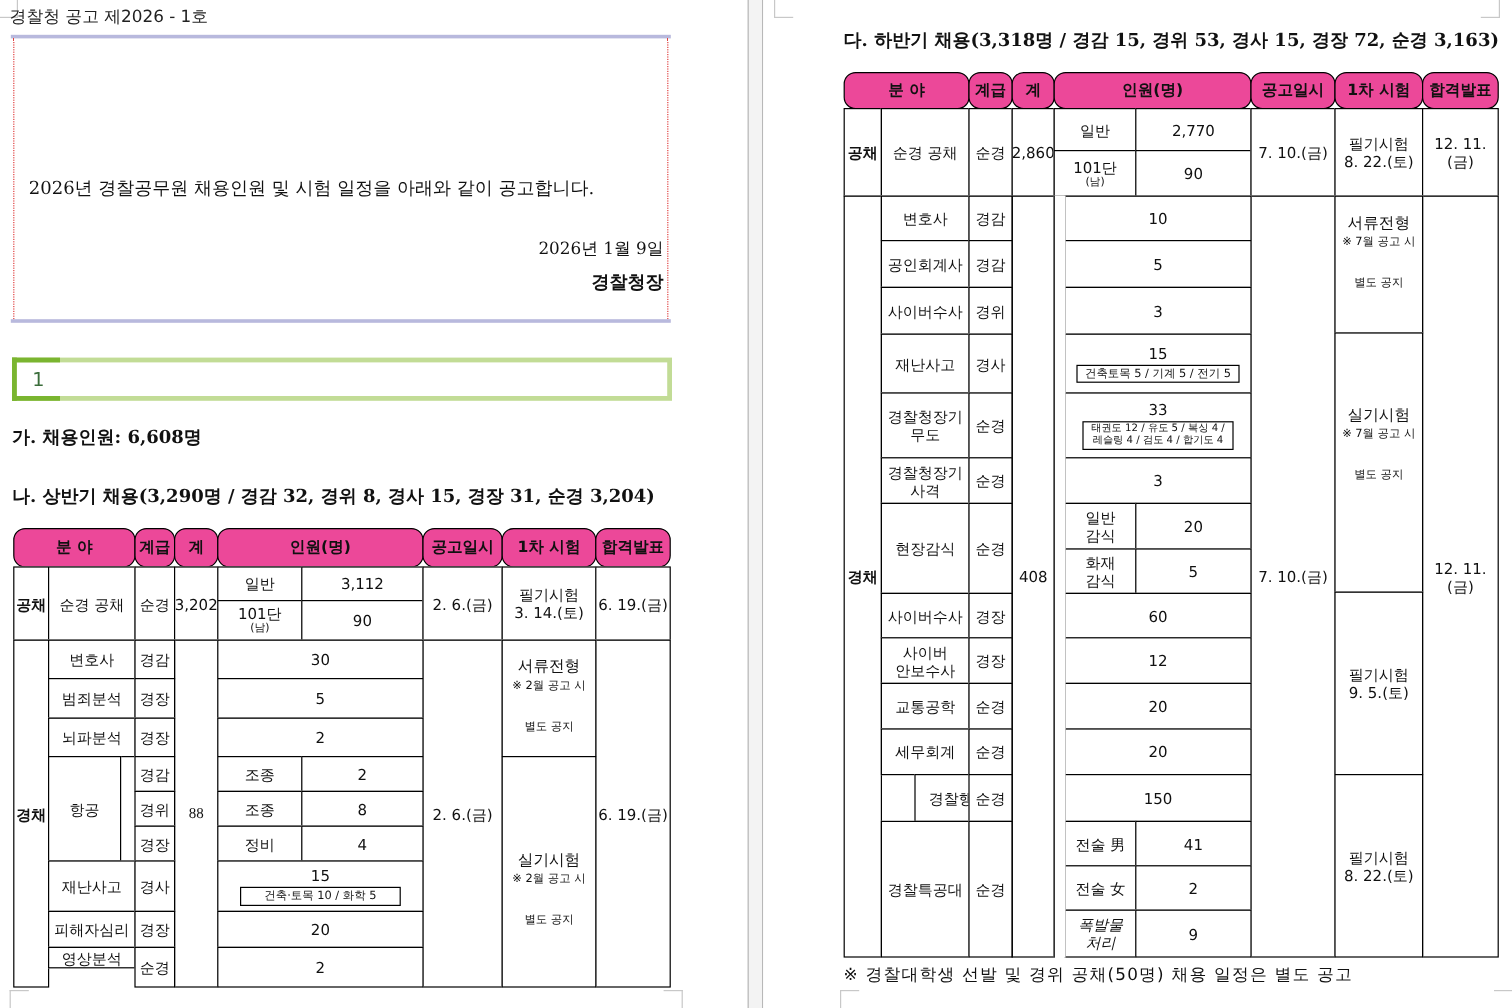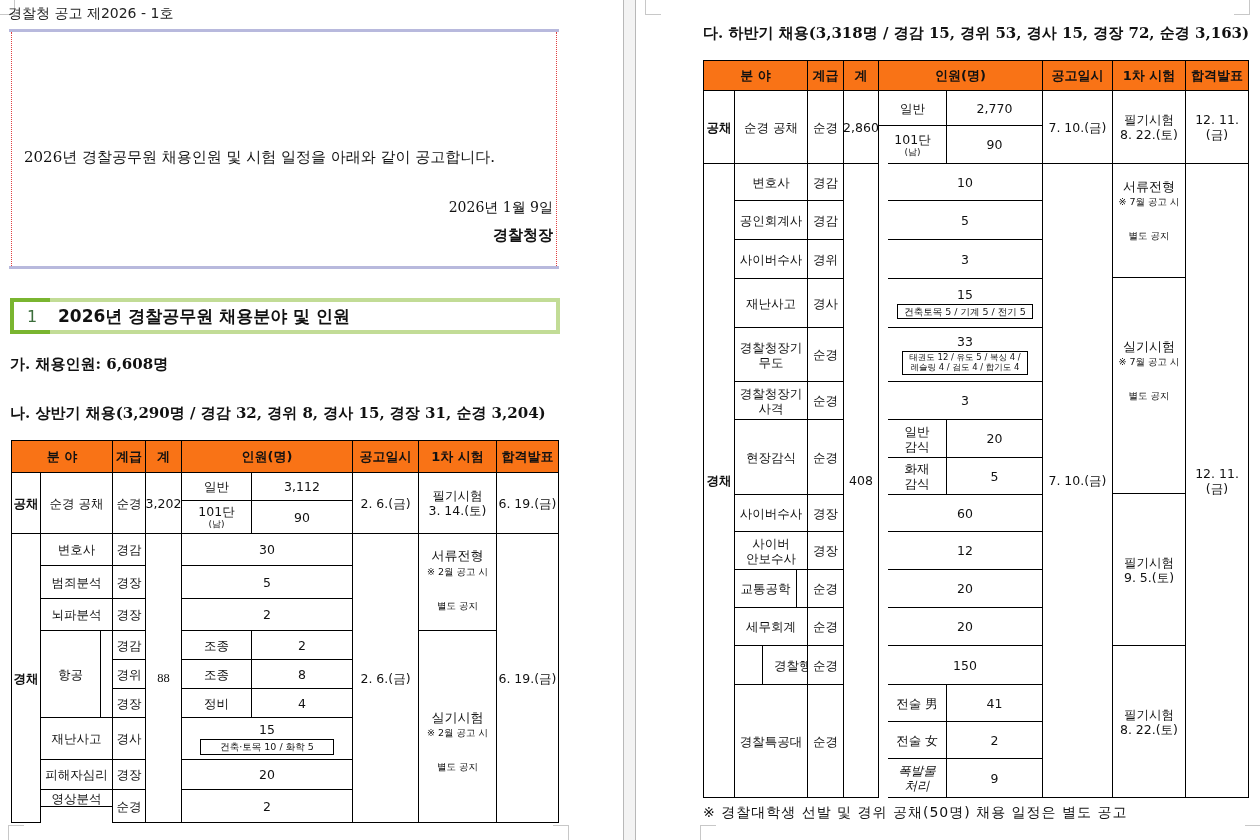--- a/index.html
+++ b/index.html
@@ -16,21 +16,21 @@
   .dotline-v { border-left: 1px dotted #e04040; width: 0; }
   .title-pill { left: 22px; top: 52px; width: 526px; height: 66px; border-radius: 33px; background: #7a7cc4; border: 1px solid #2e3580; color: #fff; font-weight: bold; font-size: 21px; display: flex; align-items: center; justify-content: center; letter-spacing: 0.5px; }
   .intro { left: 24px; top: 148px; font-family: "DejaVu Serif", "Liberation Serif", serif; font-size: 15px; }
   .date { right: 70px; top: 199px; font-family: "DejaVu Serif", serif; font-size: 14px; text-align: right; }
   .signer { right: 70px; top: 226px; font-family: "DejaVu Serif", serif; font-size: 15px; font-weight: bold; }
   .section-box { left: 10px; top: 298px; width: 550px; height: 36px; border: 4px solid #c2dc96; background: #fff; }
   .section-num { position: absolute; left: -4px; top: -4px; width: 40px; height: 36px; border-left: 4px solid #7ab530; border-top: 4px solid #7ab530; border-bottom: 4px solid #7ab530; display: flex; align-items: center; justify-content: center; color: #3b6d3b; font-size: 16px; }
   .section-title { position: absolute; left: 44px; top: 3px; font-size: 17px; font-weight: bold; }
   .para { font-family: "DejaVu Serif", "Liberation Serif", serif; font-size: 15px; font-weight: bold; }
   .cell { position: absolute; border: 1px solid #000; display: flex; flex-direction: column; align-items: center; justify-content: center; text-align: center; font-size: 12.5px; line-height: 1.2; background: #fff; }
-  .hdr { background: #f97316; font-weight: bold; font-size: 13px; }
+  .hdr { background: #ec4899; font-weight: bold; font-size: 13px; border-radius: 10px; }
   .bold { font-weight: bold; }
   .small { font-size: 9px; }
   .tiny-note { font-size: 9.5px; line-height: 1.15; margin-top: 23px; }
   .inner-box { border: 1px solid #000; font-size: 9.5px; padding: 1px 6px; margin-top: 2px; line-height: 1.2; }
   .footnote { left: 703px; top: 804px; font-size: 14px; letter-spacing: 1px; }
 </style>
 </head>
 <body>
 
 <div class="page page-left">
@@ -39,21 +39,20 @@
   <div class="abs hr-purple" style="left:9px; top:29px; width:550px;"></div>
   <div class="abs dotline-v" style="left:11px; top:32px; height:234px;"></div>
   <div class="abs dotline-v" style="left:556px; top:32px; height:234px;"></div>
   <div class="abs intro">2026년 경찰공무원 채용인원 및 시험 일정을 아래와 같이 공고합니다.</div>
   <div class="abs date">2026년 1월 9일</div>
   <div class="abs signer">경찰청장</div>
   <div class="abs hr-purple" style="left:9px; top:266px; width:550px;"></div>
 
   <div class="abs section-box">
     <div class="section-num">1</div>
-    <div class="section-title">2026년 경찰공무원 채용분야 및 인원</div>
   </div>
 
   <div class="abs para" style="left:10px; top:355px;">가. 채용인원: 6,608명</div>
   <div class="abs para" style="left:10px; top:404px;">나. 상반기 채용(3,290명 / 경감 32, 경위 8, 경사 15, 경장 31, 순경 3,204)</div>
 
   <div>
 
     <div class="cell hdr" style="left:11px; top:440px; width:102px; height:33px;">분  야</div>
     <div class="cell hdr" style="left:112px; top:440px; width:34px; height:33px;">계급</div>
     <div class="cell hdr" style="left:145px; top:440px; width:37px; height:33px;">계</div>
@@ -255,21 +254,21 @@
   <div class="cell" style="left:807px; top:494px; width:37px; height:38px;">경장</div>
   <div class="cell" style="left:887px; top:494px; width:156px; height:38px;">60</div>
 
   <div class="cell" style="left:734px; top:531px; width:74px; height:39px;">
     <span>사이버</span>
     <span>안보수사</span>
   </div>
   <div class="cell" style="left:807px; top:531px; width:37px; height:39px;">경장</div>
   <div class="cell" style="left:887px; top:531px; width:156px; height:39px;">12</div>
 
-  <div class="cell" style="left:734px; top:569px; width:63px; height:39px;">교통공학</div>
+  <div class="cell" style="left:734px; top:569px; width:74px; height:39px;">교통공학</div>
   <div class="cell" style="left:807px; top:569px; width:37px; height:39px;">순경</div>
   <div class="cell" style="left:887px; top:569px; width:156px; height:39px;">20</div>
 
   <div class="cell" style="left:734px; top:607px; width:74px; height:39px;">세무회계</div>
   <div class="cell" style="left:807px; top:607px; width:37px; height:39px;">순경</div>
   <div class="cell" style="left:887px; top:607px; width:156px; height:39px;">20</div>
 
   <div class="cell" style="left:734px; top:645px; width:74px; height:40px;margin-left:28px;">경찰행정</div>
   <div class="cell" style="left:807px; top:645px; width:37px; height:40px;">순경</div>
   <div class="cell" style="left:887px; top:645px; width:156px; height:40px;">150</div>

